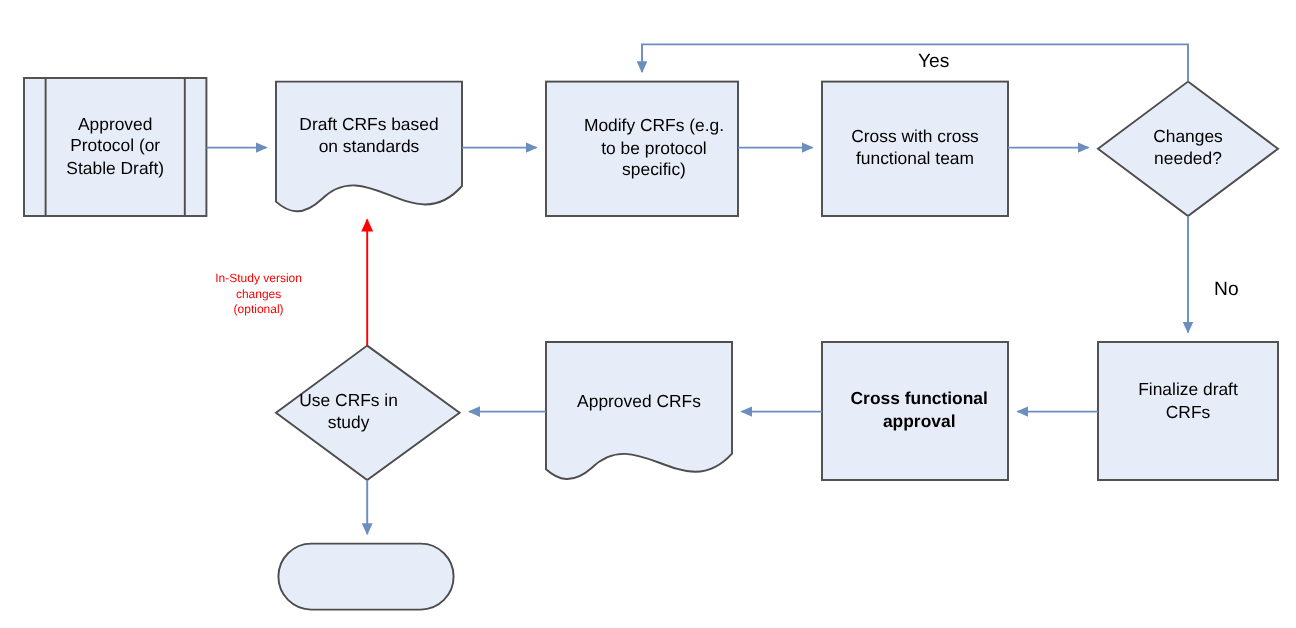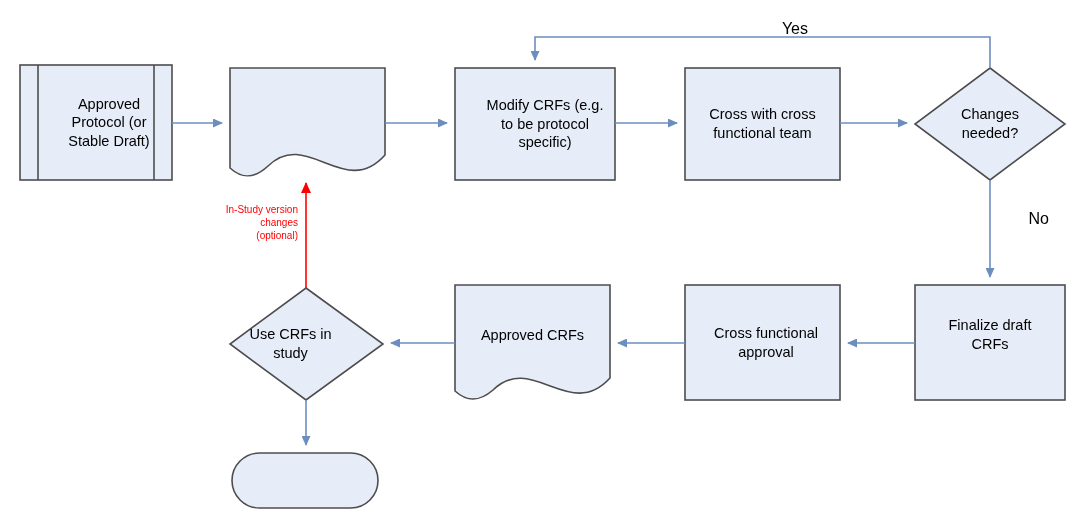--- a/index.html
+++ b/index.html
@@ -36,22 +36,23 @@
     line-height: 1.28;
     color: #000000;
     pointer-events: none;
     white-space: pre-line;
   }
   .edge-label {
     position: absolute;
     font-family: "Liberation Sans", sans-serif;
     font-size: 16px;
     color: #000000;
-    text-align: right;
+    text-align: center;
     white-space: pre-line;
+    margin-top: 23px;
   }
   .edge-label.red {
     color: #ff0000;
     font-size: 10px;
     line-height: 1.3;
   }
 </style>
 </head>
 <body>
 
@@ -129,39 +130,41 @@
 
     <line x1="685" y1="343" x2="618" y2="343" stroke="#6c8ebf" stroke-width="1.6" marker-end="url(#arrow-blue)"></line>
 
     <line x1="455" y1="343" x2="391" y2="343" stroke="#6c8ebf" stroke-width="1.6" marker-end="url(#arrow-blue)"></line>
 
     <line x1="306" y1="400" x2="306" y2="445" stroke="#6c8ebf" stroke-width="1.6" marker-end="url(#arrow-blue)"></line>
 
     <line x1="306" y1="288" x2="306" y2="183" stroke="#ff0000" stroke-width="1.6" marker-end="url(#arrow-red)"></line>
   </svg>
 
-  <div class="node-label" style="left:38px; top:65px; width:116px; height:115px;margin-left:13px;">Approved
+  <div class="node-label" style="left:38px; top:65px; width:116px; height:115px;">Approved
 Protocol (or
 Stable Draft)</div>
 
+  <div class="node-label" style="left:230px; top:68px; width:155px; height:92px;">Draft CRFs based
+on standards</div>
 
   <div class="node-label" style="left:455px; top:68px; width:180px; height:112px;">Modify CRFs (e.g.
 to be protocol
 specific)</div>
 
   <div class="node-label" style="left:685px; top:68px; width:155px; height:112px;">Cross with cross
 functional team</div>
 
   <div class="node-label" style="left:925px; top:68px; width:130px; height:112px;">Changes
 needed?</div>
 
   <div class="node-label" style="left:915px; top:285px; width:150px; height:100px;">Finalize draft
 CRFs</div>
 
-  <div class="node-label" style="left:685px; top:285px; width:162px; height:115px;">Cross functional
+  <div class="node-label" style="left:685px; top:285px; width:162px; height:115px;font-weight:bold;">Cross functional
 approval</div>
 
   <div class="node-label" style="left:455px; top:285px; width:155px; height:100px;">Approved CRFs</div>
 
   <div class="node-label" style="left:224px; top:288px; width:133px; height:112px;">Use CRFs in
 study</div>
 
 
   <div class="edge-label" style="left:748px; top:20px; width:60px;">Yes</div>
 

